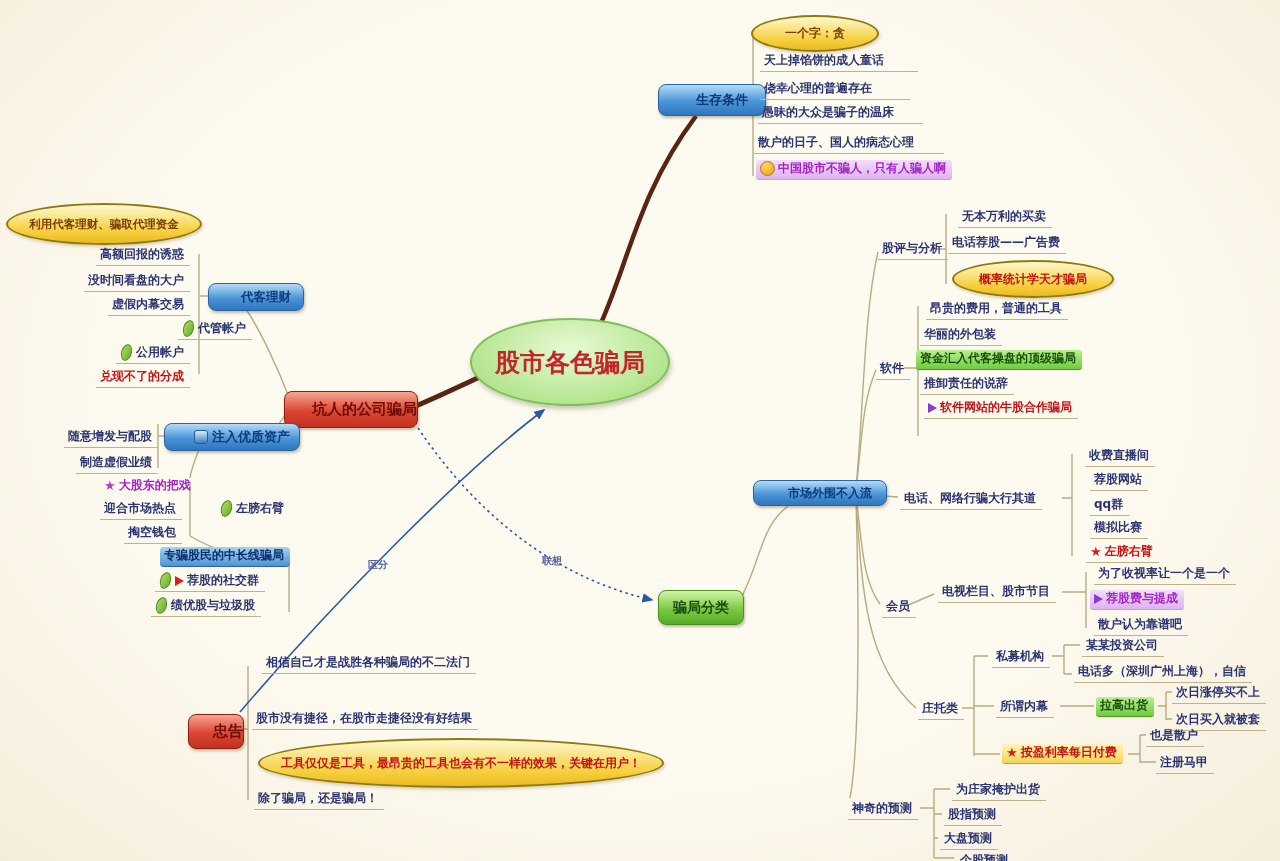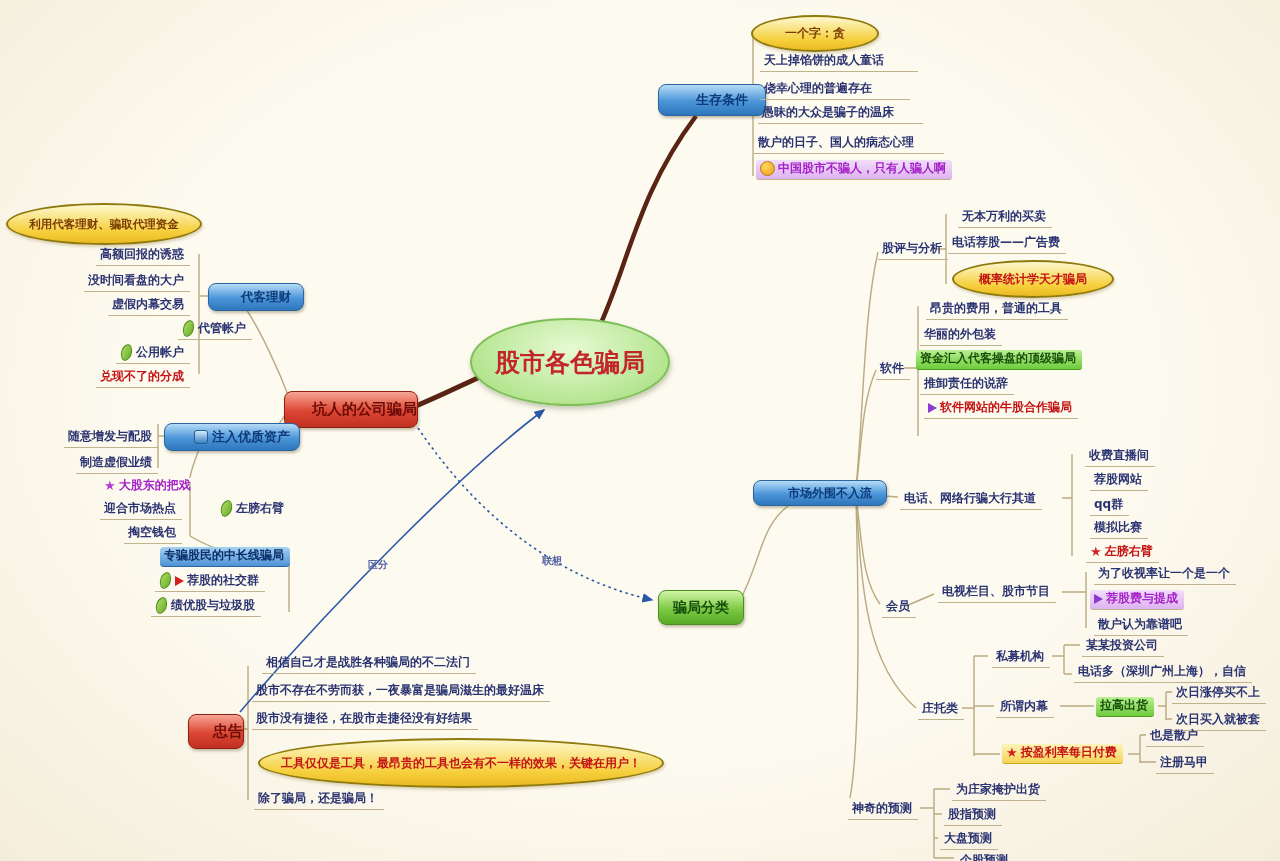--- a/index.html
+++ b/index.html
@@ -201,23 +201,20 @@
     <span class="leaf-i"></span>
     <span>绩优股与垃圾股</span>
   </div>
 
   <div class="node red" style="left:188px;top:714px;width:54px;height:33px">
     <span>忠告</span>
   </div>
   <div class="item" style="left:262px;top:654px">
       <span>相信自己才是战胜各种骗局的不二法门</span>
     </div>
-  <div class="item" style="left:252px;top:682px">
-      <span>股市不存在不劳而获，一夜暴富是骗局滋生的最好温床</span>
-    </div>
   <div class="item" style="left:252px;top:710px">
       <span>股市没有捷径，在股市走捷径没有好结果</span>
     </div>
   <div class="ellipse yellow" style="left:258px;top:738px;width:402px;height:46px;font-size:12px">
     <span class="rtxt">工具仅仅是工具，最昂贵的工具也会有不一样的效果，关键在用户！</span>
   </div>
   <div class="item" style="left:254px;top:790px">
       <span>除了骗局，还是骗局！</span>
     </div>
 

